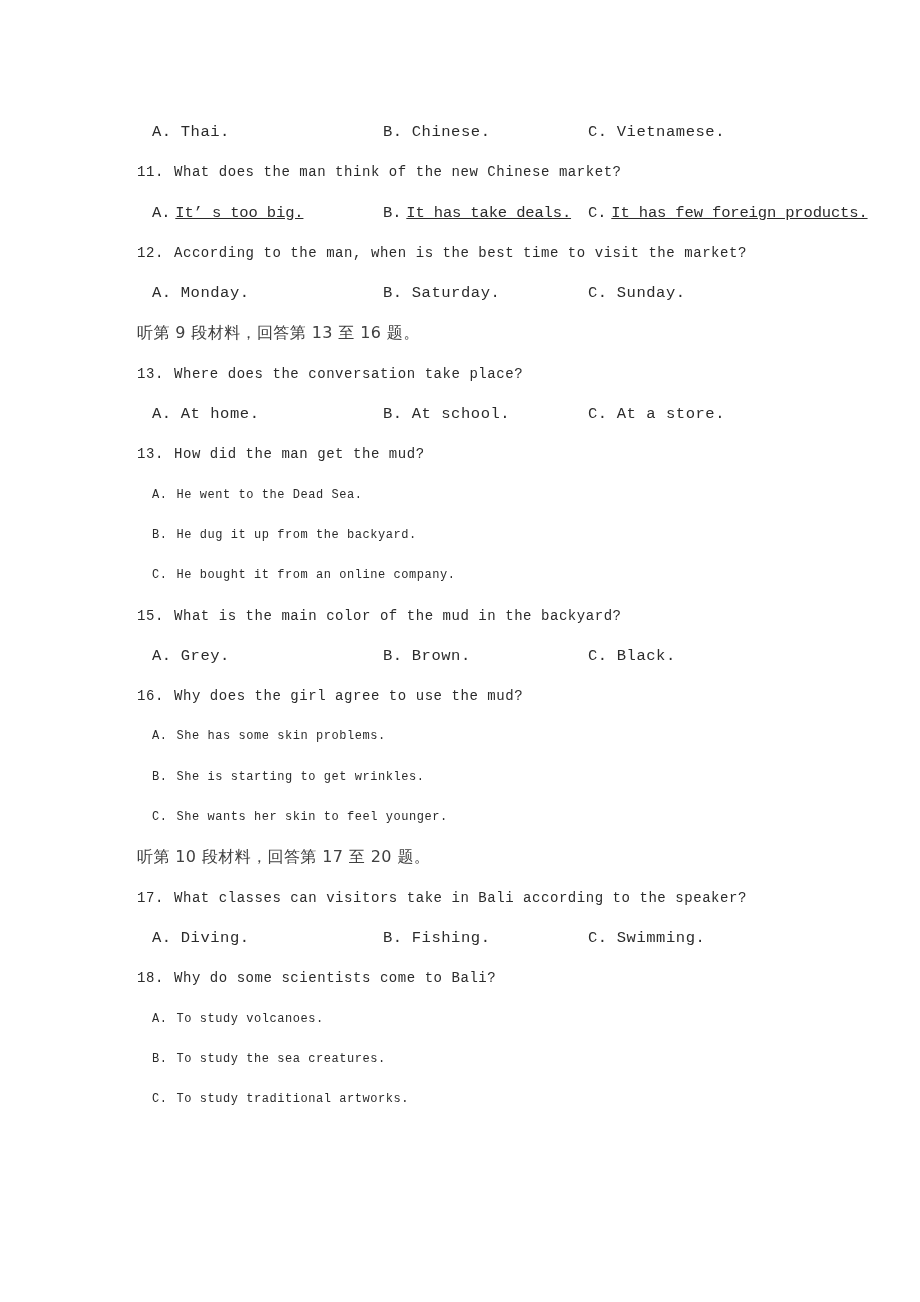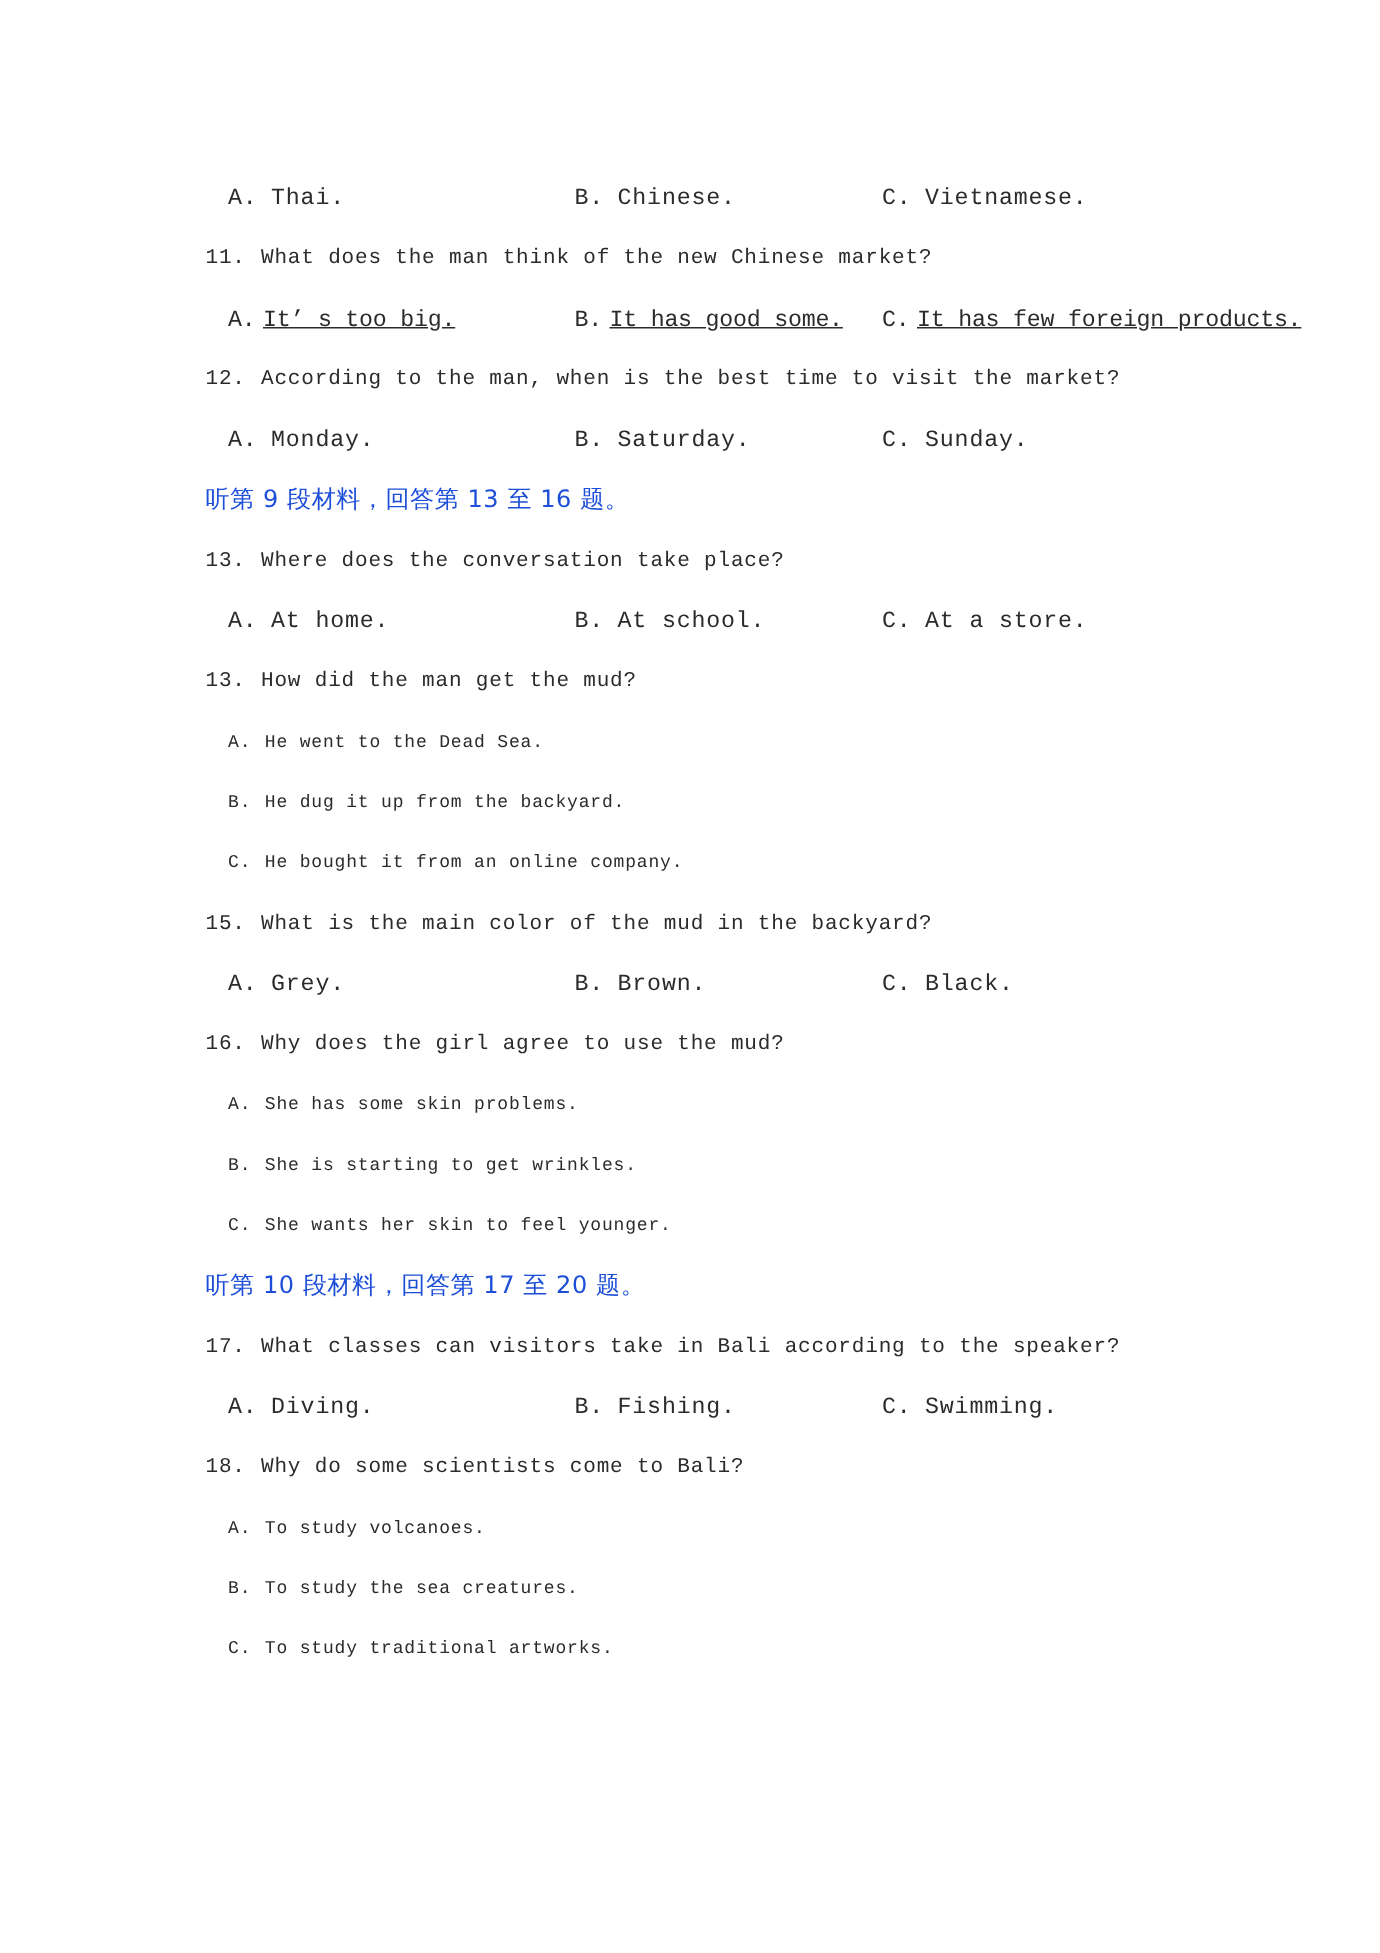--- a/index.html
+++ b/index.html
@@ -72,37 +72,37 @@
 
   
   .tight { letter-spacing: -0.15px; text-decoration: underline; }
   .tight .opt-sp { width: 5px; }
 
   
   .cn-line {
     font-family: "DejaVu Sans", "Liberation Sans", sans-serif;
     font-size: 16px;
     letter-spacing: 0.4px;
-    color: #1d4ed8;
+    color: #404040;
   }
 </style>
 </head>
 <body>
 
 <div id="page">
   <div class="doc-body" id="doc-body">
       <div class="line opt-row">
         <span class="opt col-a"><span class="opt-letter">A.</span><span class="opt-sp"></span><span>Thai.</span></span>
         <span class="opt col-b"><span class="opt-letter">B.</span><span class="opt-sp"></span><span>Chinese.</span></span>
         <span class="opt col-c"><span class="opt-letter">C.</span><span class="opt-sp"></span><span>Vietnamese.</span></span>
       </div>
       <div class="line q-line"><span class="q-num">11.</span><span class="q-gap"></span><span>What does the man think of the new Chinese market?</span></div>
       <div class="line opt-row">
         <span class="opt col-a tight"><span class="opt-letter">A.</span><span class="opt-sp"></span><span>It’ s too big.</span></span>
-        <span class="opt col-b tight"><span class="opt-letter">B.</span><span class="opt-sp"></span><span>It has good some.</span></span>
+        <span class="opt col-b tight"><span class="opt-letter">B.</span><span class="opt-sp"></span><span>It has take deals.</span></span>
         <span class="opt col-c tight"><span class="opt-letter">C.</span><span class="opt-sp"></span><span>It has few foreign products.</span></span>
       </div>
       <div class="line q-line"><span class="q-num">12.</span><span class="q-gap"></span><span>According to the man, when is the best time to visit the market?</span></div>
       <div class="line opt-row">
         <span class="opt col-a"><span class="opt-letter">A.</span><span class="opt-sp"></span><span>Monday.</span></span>
         <span class="opt col-b"><span class="opt-letter">B.</span><span class="opt-sp"></span><span>Saturday.</span></span>
         <span class="opt col-c"><span class="opt-letter">C.</span><span class="opt-sp"></span><span>Sunday.</span></span>
       </div>
       <div class="line cn-line"><span>听第 9 段材料，回答第 13 至 16 题。</span></div>
       <div class="line q-line"><span class="q-num">13.</span><span class="q-gap"></span><span>Where does the conversation take place?</span></div>

